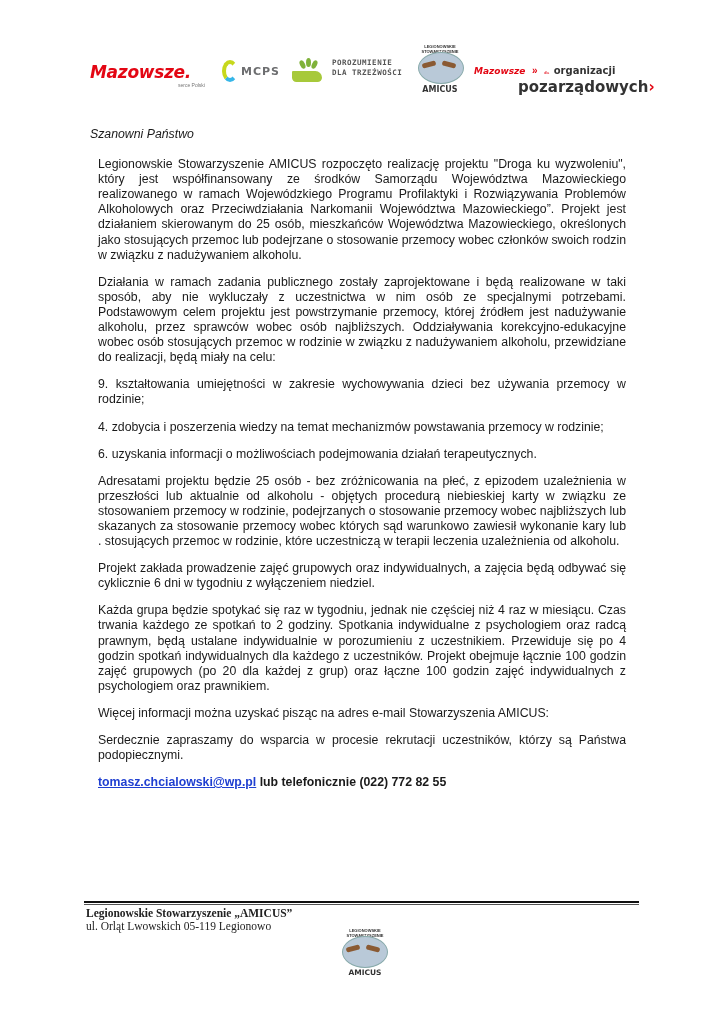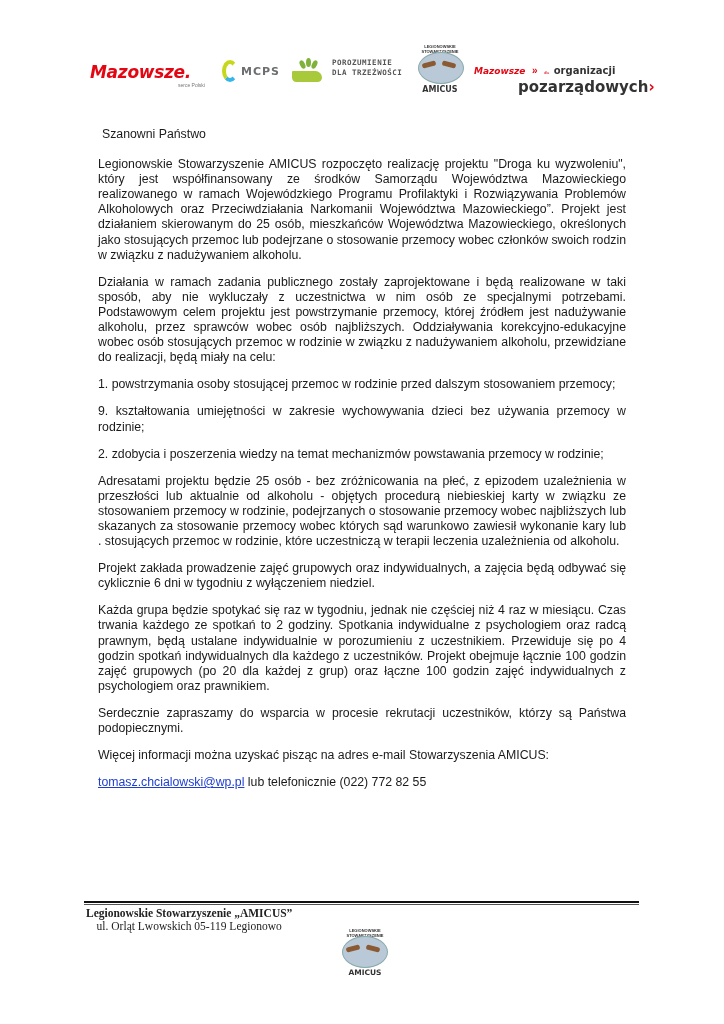--- a/index.html
+++ b/index.html
@@ -26,28 +26,28 @@
   .mazorg { left:474px; top:16px; }
   .mazorg .row1 { white-space:nowrap; }
   .mazorg .maz { font-family:"DejaVu Sans", sans-serif; font-weight:bold; font-style:italic; font-size:9px; color:#e30613;margin-top:48px; }
   .mazorg .chev { font-weight:bold; font-size:10px; color:#e30613; margin:0 2px; }
   .mazorg .dla { font-size:4px; color:#e30613; }
   .mazorg .org { font-family:"DejaVu Sans", sans-serif; font-weight:bold; font-size:10px; color:#333; }
   .mazorg .row2 { padding-left:44px; font-family:"DejaVu Sans", sans-serif; font-weight:bold; font-size:15px; color:#333; }
   .mazorg .row2 .endchev { color:#e30613; }
 
   .content { position:absolute; left:86px; top:127px; width:552px; font-family:"Liberation Sans", sans-serif; font-size:12.3px; line-height:15.1px; color:#1a1a1a; }
-  .greeting { margin:0 0 15px 16px; }
+  .greeting { margin:0 0 15px 4px;font-style:italic; }
   .para { margin:12px; text-align:justify; }
-  .para.left { text-align:left; }
+  .para.left { text-align:left;font-weight:bold; }
   .email-link { color:#1f3fd1; text-decoration:underline; }
 
   .footer-line { position:absolute; left:84px; top:901px; width:555px; height:0; border-top:2px solid #111; }
   .footer-line2 { position:absolute; left:84px; top:904px; width:555px; height:0; border-top:0.6px solid #555; }
-  .footer { position:absolute; left:86px; top:907px; font-family:"Liberation Serif", serif; font-size:11.5px; line-height:13px; color:#222;text-align:center; }
+  .footer { position:absolute; left:86px; top:907px; font-family:"Liberation Serif", serif; font-size:11.5px; line-height:13px; color:#222; }
   .footer .org { font-weight:bold; }
   .footer-logo { position:absolute; left:337px; top:928px; width:56px; height:58px; }
   .footer-logo .oval { position:absolute; left:5px; top:8px; width:44px; height:30px; border-radius:50%; background:#b9c9d8; border:1px solid #8aa; }
   .footer-logo .arc { position:absolute; left:2px; top:0px; width:52px; height:10px; font-size:4px; color:#333; text-align:center; font-weight:bold; }
   .footer-logo .handL { position:absolute; left:9px; top:18px; width:14px; height:5px; background:#8a5a33; border-radius:3px; transform:rotate(-15deg); }
   .footer-logo .handR { position:absolute; left:29px; top:18px; width:14px; height:5px; background:#8a5a33; border-radius:3px; transform:rotate(15deg); }
   .footer-logo .name { position:absolute; left:0; top:40px; width:56px; text-align:center; font-family:"DejaVu Sans", sans-serif; font-weight:bold; font-size:7.5px; color:#333; }
 </style>
 </head>
 <body>
@@ -94,30 +94,30 @@
     <div class="row2">
       <span>pozarządowych</span><span class="endchev">›</span>
     </div>
   </div>
 </div>
 
 <div class="content">
   <p class="greeting">Szanowni Państwo</p>
   <p class="para">Legionowskie Stowarzyszenie AMICUS rozpoczęto realizację projektu "Droga ku wyzwoleniu", który jest współfinansowany ze środków Samorządu Województwa Mazowieckiego realizowanego w ramach Wojewódzkiego Programu Profilaktyki i Rozwiązywania Problemów Alkoholowych oraz Przeciwdziałania Narkomanii Województwa Mazowieckiego”. Projekt jest działaniem skierowanym do 25 osób, mieszkańców Województwa Mazowieckiego, określonych jako stosujących przemoc lub podejrzane o stosowanie przemocy wobec członków swoich rodzin w związku z nadużywaniem alkoholu.</p>
   <p class="para">Działania w ramach zadania publicznego zostały zaprojektowane i będą realizowane w taki sposób, aby nie wykluczały z uczestnictwa w nim osób ze specjalnymi potrzebami. Podstawowym celem projektu jest powstrzymanie przemocy, której źródłem jest nadużywanie alkoholu, przez sprawców wobec osób najbliższych. Oddziaływania korekcyjno-edukacyjne wobec osób stosujących przemoc w rodzinie w związku z nadużywaniem alkoholu, przewidziane do realizacji, będą miały na celu:</p>
-  <p class="para">1. powstrzymania osoby stosującej przemoc w rodzinie przed dalszym stosowaniem przemocy;</p>
   <p class="para">9. kształtowania umiejętności w zakresie wychowywania dzieci bez używania przemocy w rodzinie;</p>
-  <p class="para">2. zdobycia i poszerzenia wiedzy na temat mechanizmów powstawania przemocy w rodzinie;</p>
+  <p class="para">4. zdobycia i poszerzenia wiedzy na temat mechanizmów powstawania przemocy w rodzinie;</p>
+  <p class="para">6. uzyskania informacji o możliwościach podejmowania działań terapeutycznych.</p>
   <p class="para">Adresatami projektu będzie 25 osób - bez zróżnicowania na płeć, z epizodem uzależnienia w przeszłości lub aktualnie od alkoholu - objętych procedurą niebieskiej karty w związku ze stosowaniem przemocy w rodzinie, podejrzanych o stosowanie przemocy wobec najbliższych lub skazanych za stosowanie przemocy wobec których sąd warunkowo zawiesił wykonanie kary lub . stosujących przemoc w rodzinie, które uczestniczą w terapii leczenia uzależnienia od alkoholu.</p>
   <p class="para">Projekt zakłada prowadzenie zajęć grupowych oraz indywidualnych, a zajęcia będą odbywać się cyklicznie 6 dni w tygodniu z wyłączeniem niedziel.</p>
   <p class="para">Każda grupa będzie spotykać się raz w tygodniu, jednak nie częściej niż 4 raz w miesiącu. Czas trwania każdego ze spotkań to 2 godziny. Spotkania indywidualne z psychologiem oraz radcą prawnym, będą ustalane indywidualnie w porozumieniu z uczestnikiem. Przewiduje się po 4 godzin spotkań indywidualnych dla każdego z uczestników. Projekt obejmuje łącznie 100 godzin zajęć grupowych (po 20 dla każdej z grup) oraz łączne 100 godzin zajęć indywidualnych z psychologiem oraz prawnikiem.</p>
-  <p class="para">Serdecznie zapraszamy do wsparcia w procesie rekrutacji uczestników, którzy są Państwa podopiecznymi.</p>
   <p class="para">
     <span>Więcej informacji można uzyskać pisząc na adres e-mail Stowarzyszenia AMICUS:</span>
   </p>
+  <p class="para">Serdecznie zapraszamy do wsparcia w procesie rekrutacji uczestników, którzy są Państwa podopiecznymi.</p>
   <p class="para left"><a class="email-link" href="mailto:tomasz.chcialowski@wp.pl">tomasz.chcialowski@wp.pl</a><span> lub telefonicznie  (022) 772 82 55</span></p>
 </div>
 
 <div class="footer-line"></div>
 <div class="footer-line2"></div>
 
 <div class="footer">
   <div class="org">Legionowskie Stowarzyszenie „AMICUS”</div>
   <div>ul. Orląt Lwowskich 05-119 Legionowo</div>
 </div>

